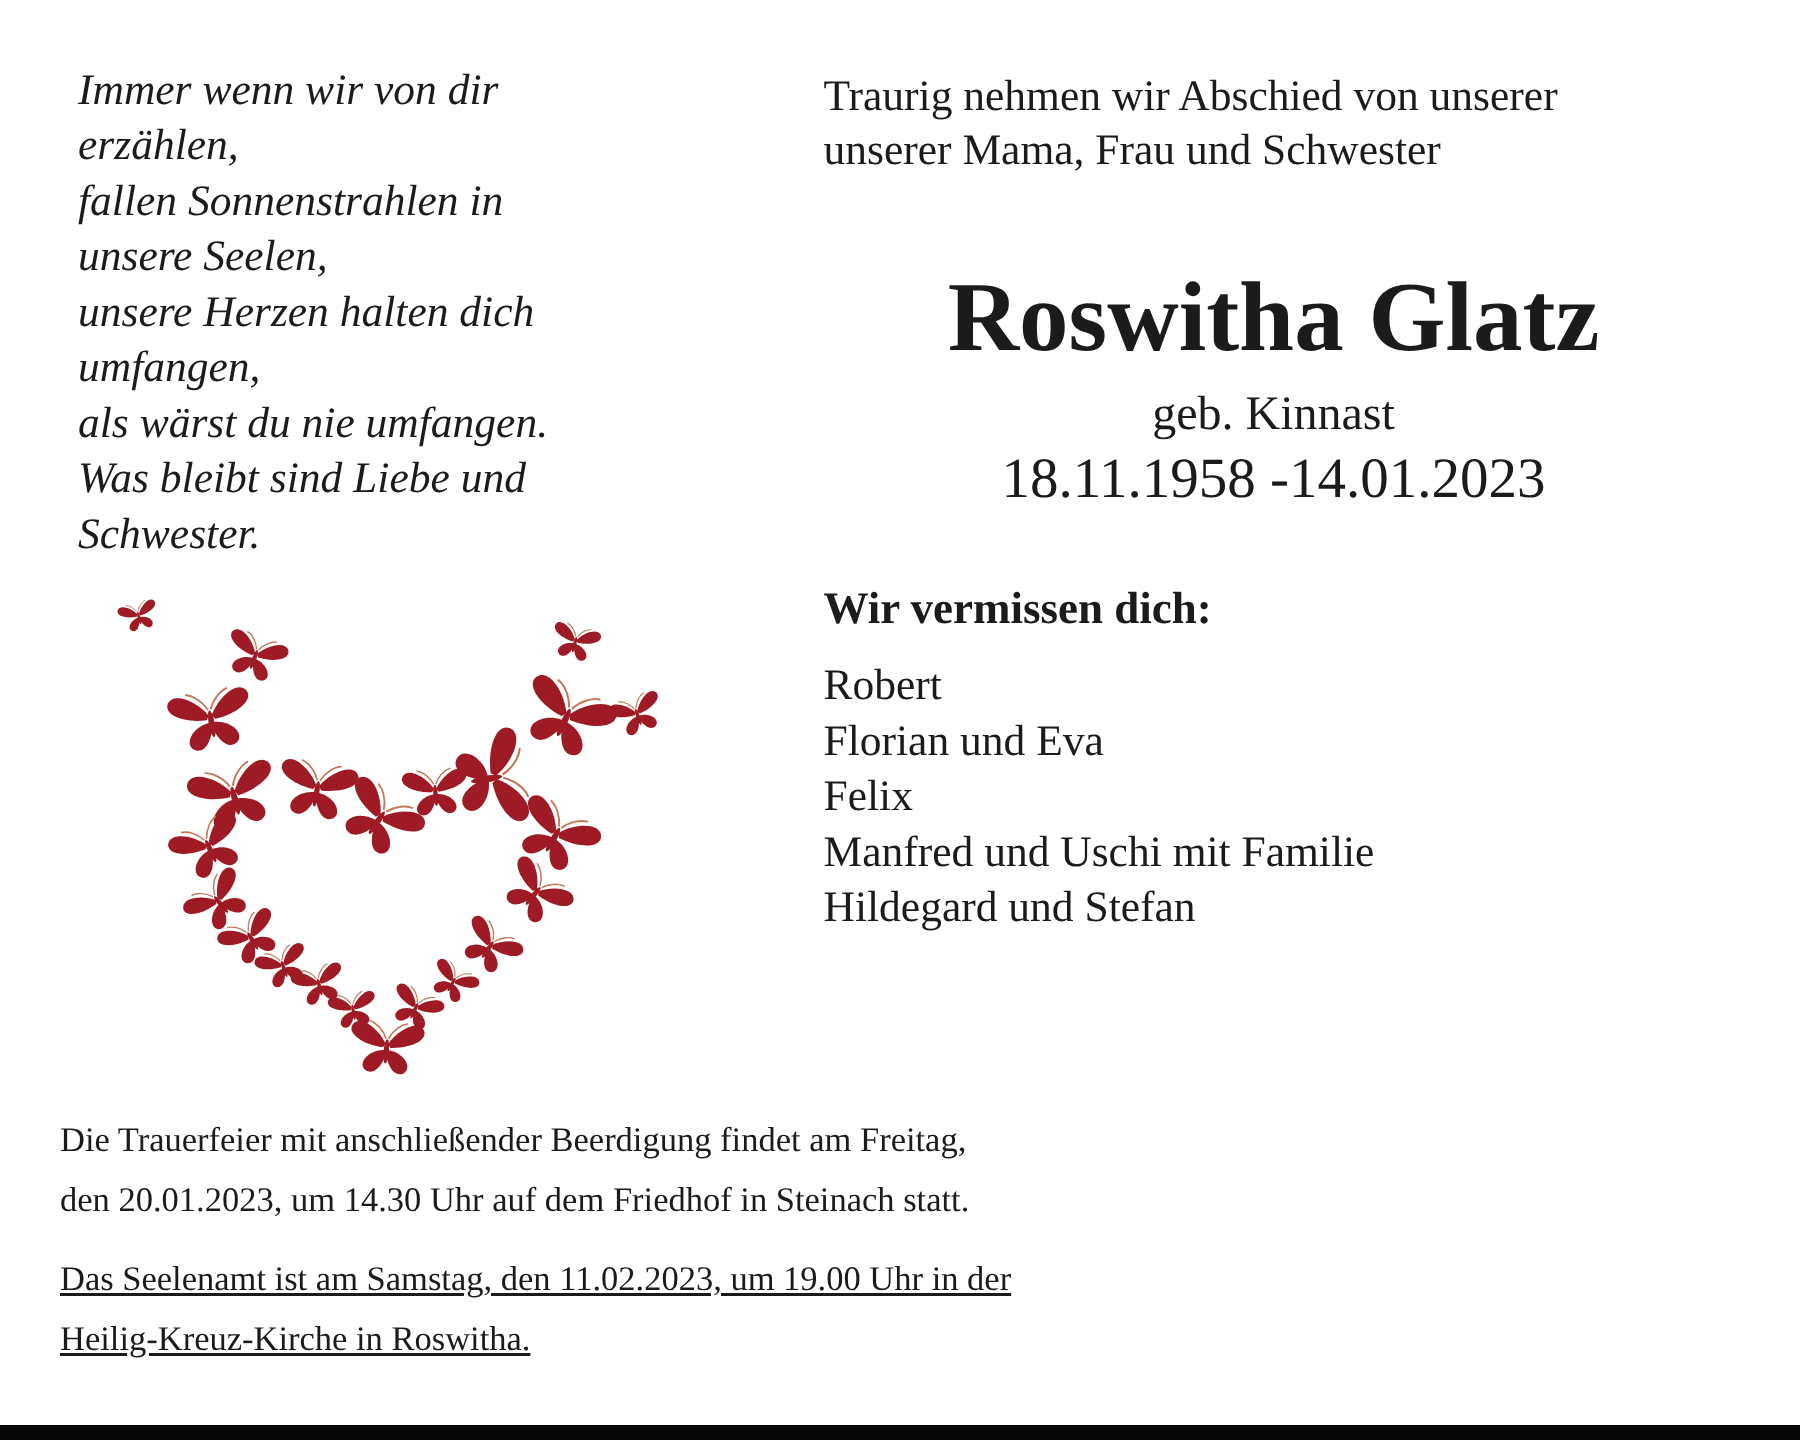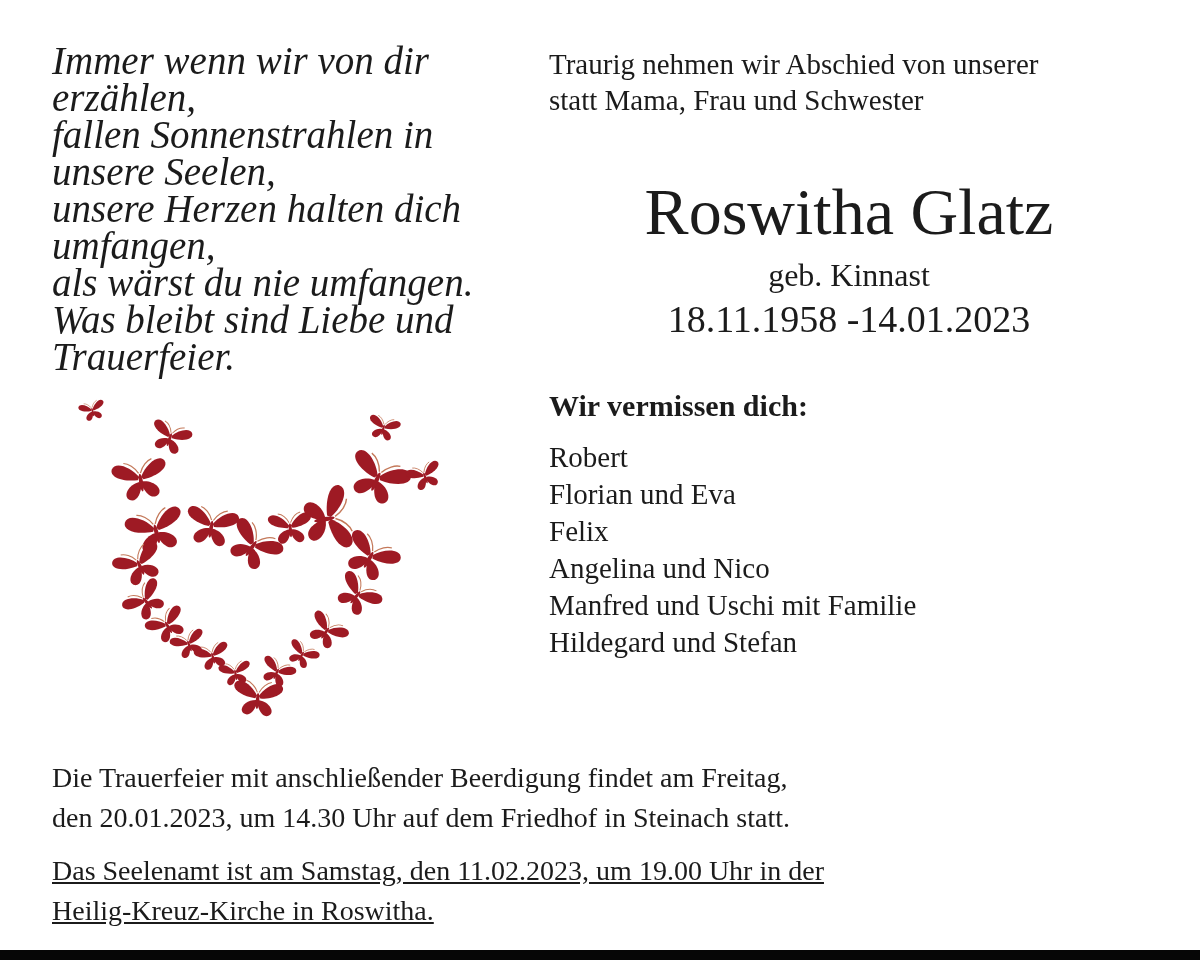--- a/index.html
+++ b/index.html
@@ -10,40 +10,40 @@
     background: #ffffff;
     overflow: hidden;
     font-family: "Liberation Serif", serif;
     color: #1b1b1b;
   }
   .poem {
     position: absolute;
     left: 52px;
     top: 42px;
     font-style: italic;
-    font-size: 39px;
+    font-size: 29px;
     line-height: 37px;
     white-space: nowrap;
   }
   .right-col {
     position: absolute;
     left: 549px;
     top: 46px;
     width: 600px;
   }
   .intro {
     text-align: left;
     font-size: 29px;
     line-height: 36px;
   }
   .deceased-name {
     text-align: center;
     font-size: 66px;
     line-height: 68px;
-    font-weight: normal;
+    font-weight: bold;
     margin-top: 60px;
     white-space: nowrap;
   }
   .maiden-name {
     text-align: center;
     font-size: 32px;
     line-height: 30px;
     margin-top: 14px;
   }
   .life-dates {
@@ -66,26 +66,25 @@
   }
   .heart-decoration {
     position: absolute;
     left: 50px;
     top: 380px;
     width: 420px;
     height: 340px;
   }
   .funeral-info {
     position: absolute;
-    left: 52px;
+    left: 40px;
     top: 740px;
     width: 1060px;
-    font-size: 28px;
+    font-size: 23px;
     line-height: 40px;
-    margin-top: 18px;
   }
   .funeral-info .para { margin: 0; }
   .funeral-info .para + .para { margin-top: 13px; text-decoration: underline; }
   .bottom-bar {
     position: absolute;
     left: 0;
     bottom: 0;
     width: 1200px;
     height: 10px;
     background: #060606;
@@ -96,37 +95,36 @@
 
 <div class="poem">
   <div>Immer wenn wir von dir</div>
   <div>erzählen,</div>
   <div>fallen Sonnenstrahlen in</div>
   <div>unsere Seelen,</div>
   <div>unsere Herzen halten dich</div>
   <div>umfangen,</div>
   <div>als wärst du nie umfangen.</div>
   <div>Was bleibt sind Liebe und</div>
-  <div>Trauerfeier.</div>
+  <div>Schwester.</div>
 </div>
 
 <div class="right-col">
   <div class="intro">
     <div>Traurig nehmen wir Abschied von unserer</div>
-    <div>statt Mama, Frau und Schwester</div>
+    <div>unserer Mama, Frau und Schwester</div>
   </div>
   <div class="deceased-name">Roswitha Glatz</div>
   <div class="maiden-name">geb. Kinnast</div>
   <div class="life-dates">18.11.1958 -14.01.2023</div>
   <div class="missing-heading">Wir vermissen dich:</div>
   <div class="mourner-list">
     <div>Robert</div>
     <div>Florian und Eva</div>
     <div>Felix</div>
-    <div>Angelina und Nico</div>
     <div>Manfred und Uschi mit Familie</div>
     <div>Hildegard und Stefan</div>
   </div>
 </div>
 
 <svg class="heart-decoration" viewBox="0 0 420 340" xmlns="http://www.w3.org/2000/svg" aria-hidden="true">
   <defs>
     <g id="bfly" fill="#9e1a24">
       <path d="M-1 1 C-8 -11 -23 -20 -28 -12 C-32 -5 -20 3 -3 4 Z"></path>
       <path d="M-2 6 C-14 7 -22 18 -15 23 C-8 27 -2 18 0 9 Z"></path>

